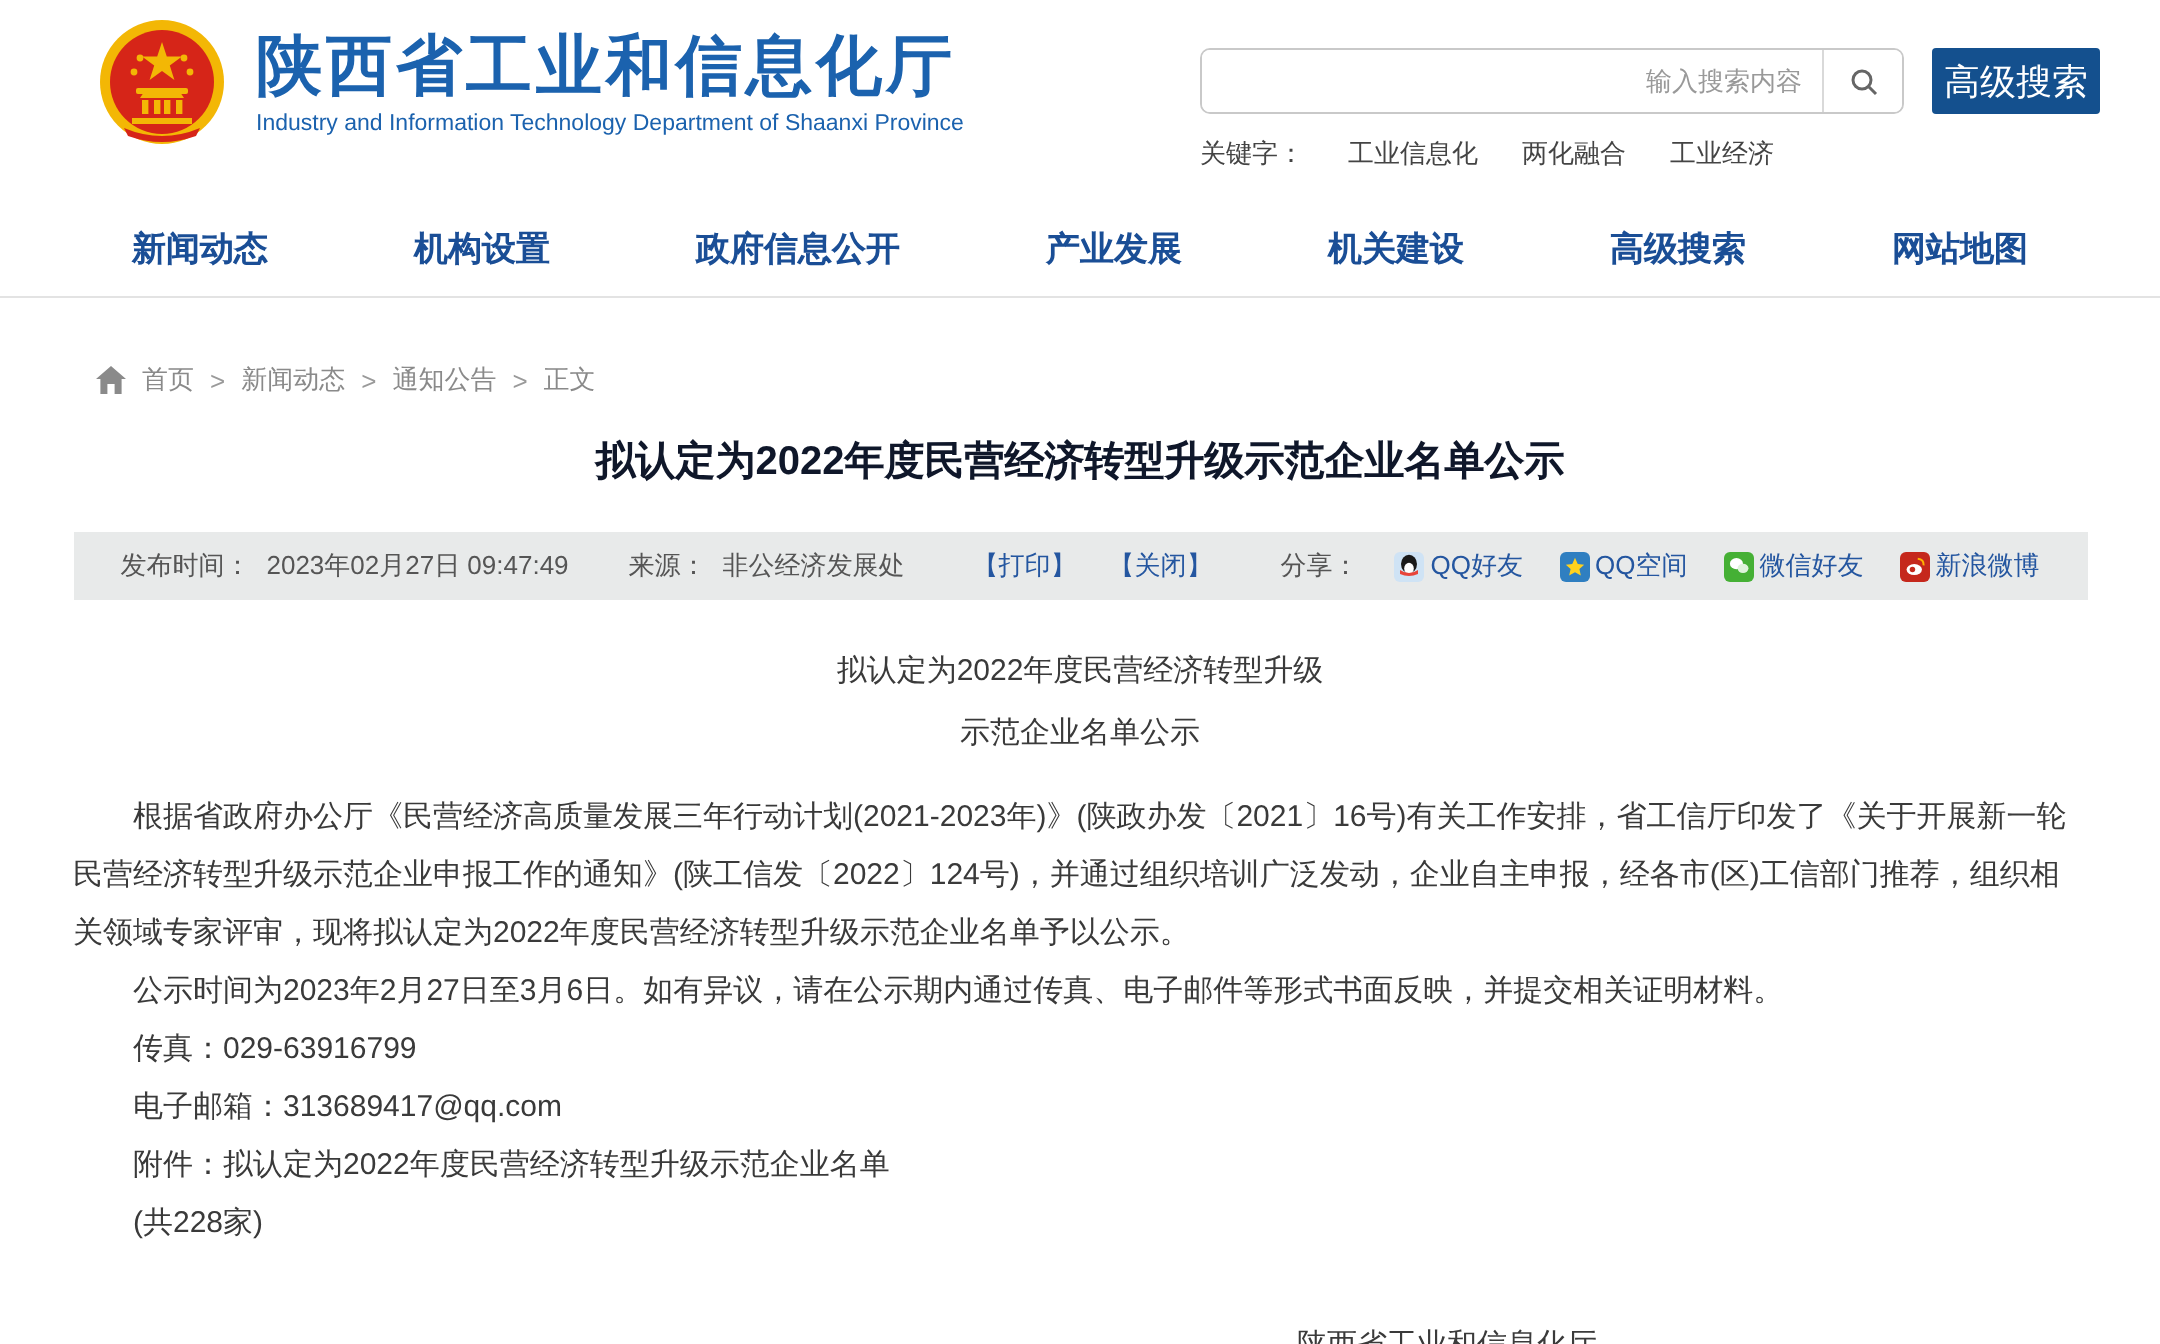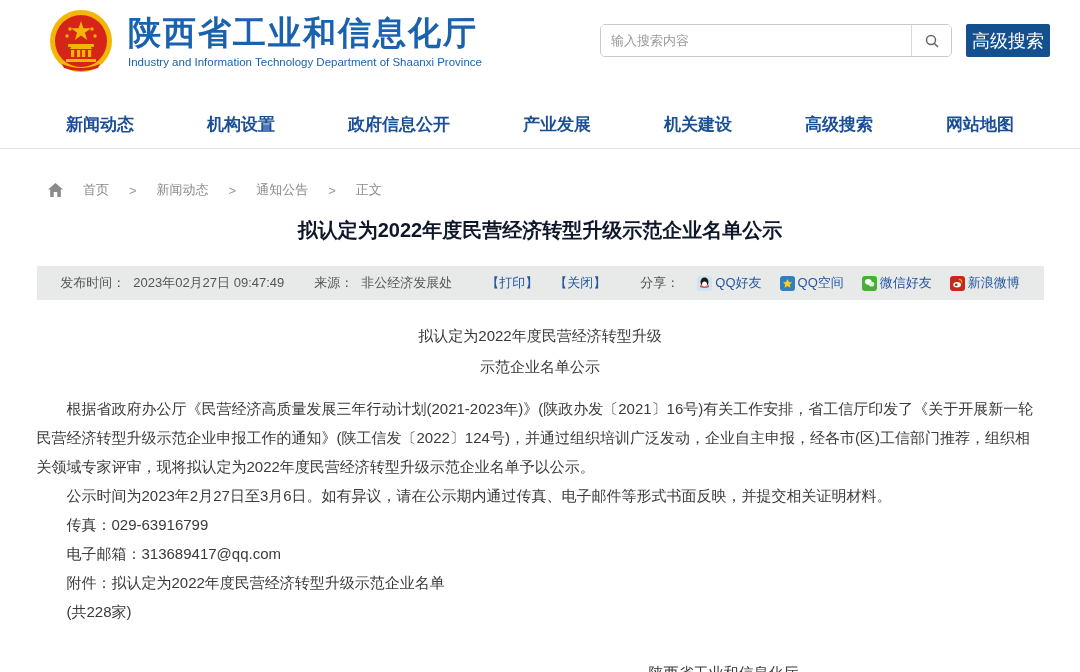--- a/index.html
+++ b/index.html
@@ -12,37 +12,37 @@
   .emblem { width:66px; height:66px; flex:0 0 66px; }
   .brand-text { margin-left:14px; }
   .site-name { font-size:33px; font-weight:bold; color:#1b62ae; letter-spacing:2px; line-height:1.15; }
   .site-name-en { font-size:11.5px; color:#1b62ae; margin-top:4px; }
 
   .search-area { position:absolute; left:600px; top:24px; width:452px; }
   .search-row { display:flex; align-items:center; }
   .search-box { display:flex; align-items:center; width:352px; height:33px;
     border:1px solid #c9c9c9; border-radius:5px; background:#fff; overflow:hidden; }
   .search-input { flex:1; border:none; outline:none; height:100%; padding:0 10px;
-    font-size:13px; color:#333; font-family:inherit; }
+    font-size:13px; color:#333; font-family:inherit;text-align:right; }
   .search-input::placeholder { color:#999; }
   .search-btn-icon { width:40px; height:100%; border-left:1px solid #d9d9d9;
     display:flex; align-items:center; justify-content:center; background:#fff; cursor:pointer; }
   .adv-search { margin-left:14px; width:84px; height:33px; background:#14508e; color:#fff;
     border:none; border-radius:2px; font-size:18px; font-family:inherit; cursor:pointer; }
   .keywords-row { margin-top:11px; font-size:13px; color:#444; display:flex; gap:22px; }
   .keywords-row .kw { color:#444; text-decoration:none; cursor:pointer; }
   .kw-label { color:#444; }
 
   
   .nav { height:49px; background:#fff; border-bottom:1px solid #e3e3e3;
     display:flex; align-items:center; justify-content:space-between; padding:0 66px; }
   .nav-item { font-size:17px; font-weight:bold; color:#1a4e96; text-decoration:none; cursor:pointer; }
 
   
-  .breadcrumb { margin:32px 0 0 48px; display:flex; align-items:center; gap:20px;
+  .breadcrumb { margin:32px 0 0 48px; display:flex; align-items:center; gap:8px;
     font-size:13px; color:#8a8a8a; }
   .crumb { color:#8a8a8a; text-decoration:none; cursor:pointer; }
   .crumb-sep { color:#9a9a9a; }
   .home-icon { display:inline-flex; }
 
   
   .article-title { margin-top:18px; text-align:center; font-size:20px; font-weight:bold; color:#0f172a; }
 
   .meta-bar { margin:22px auto 0; width:1007px; height:34px; background:#e8eaea;
     display:flex; align-items:center; justify-content:center; gap:8px; font-size:13px; color:#555; }
@@ -97,20 +97,26 @@
         <input class="search-input" type="text" placeholder="输入搜索内容" style="">
         <span class="search-btn-icon">
           <svg width="16" height="16" viewBox="0 0 16 16" fill="none" stroke="#666" stroke-width="1.5">
             <circle cx="7" cy="7" r="4.5"></circle>
               <line x1="10.5" y1="10.5" x2="14" y2="14"></line>
           </svg>
         </span>
       </div>
       <button class="adv-search">高级搜索</button>
     </div>
+    <div class="keywords-row">
+      <span class="kw-label">关键字：</span>
+      <a class="kw">工业信息化</a>
+      <a class="kw">两化融合</a>
+      <a class="kw">工业经济</a>
+    </div>
   </div>
 </div>
 
 <div class="nav">
   <a class="nav-item">新闻动态</a>
   <a class="nav-item">机构设置</a>
   <a class="nav-item">政府信息公开</a>
   <a class="nav-item">产业发展</a>
   <a class="nav-item">机关建设</a>
   <a class="nav-item">高级搜索</a>

